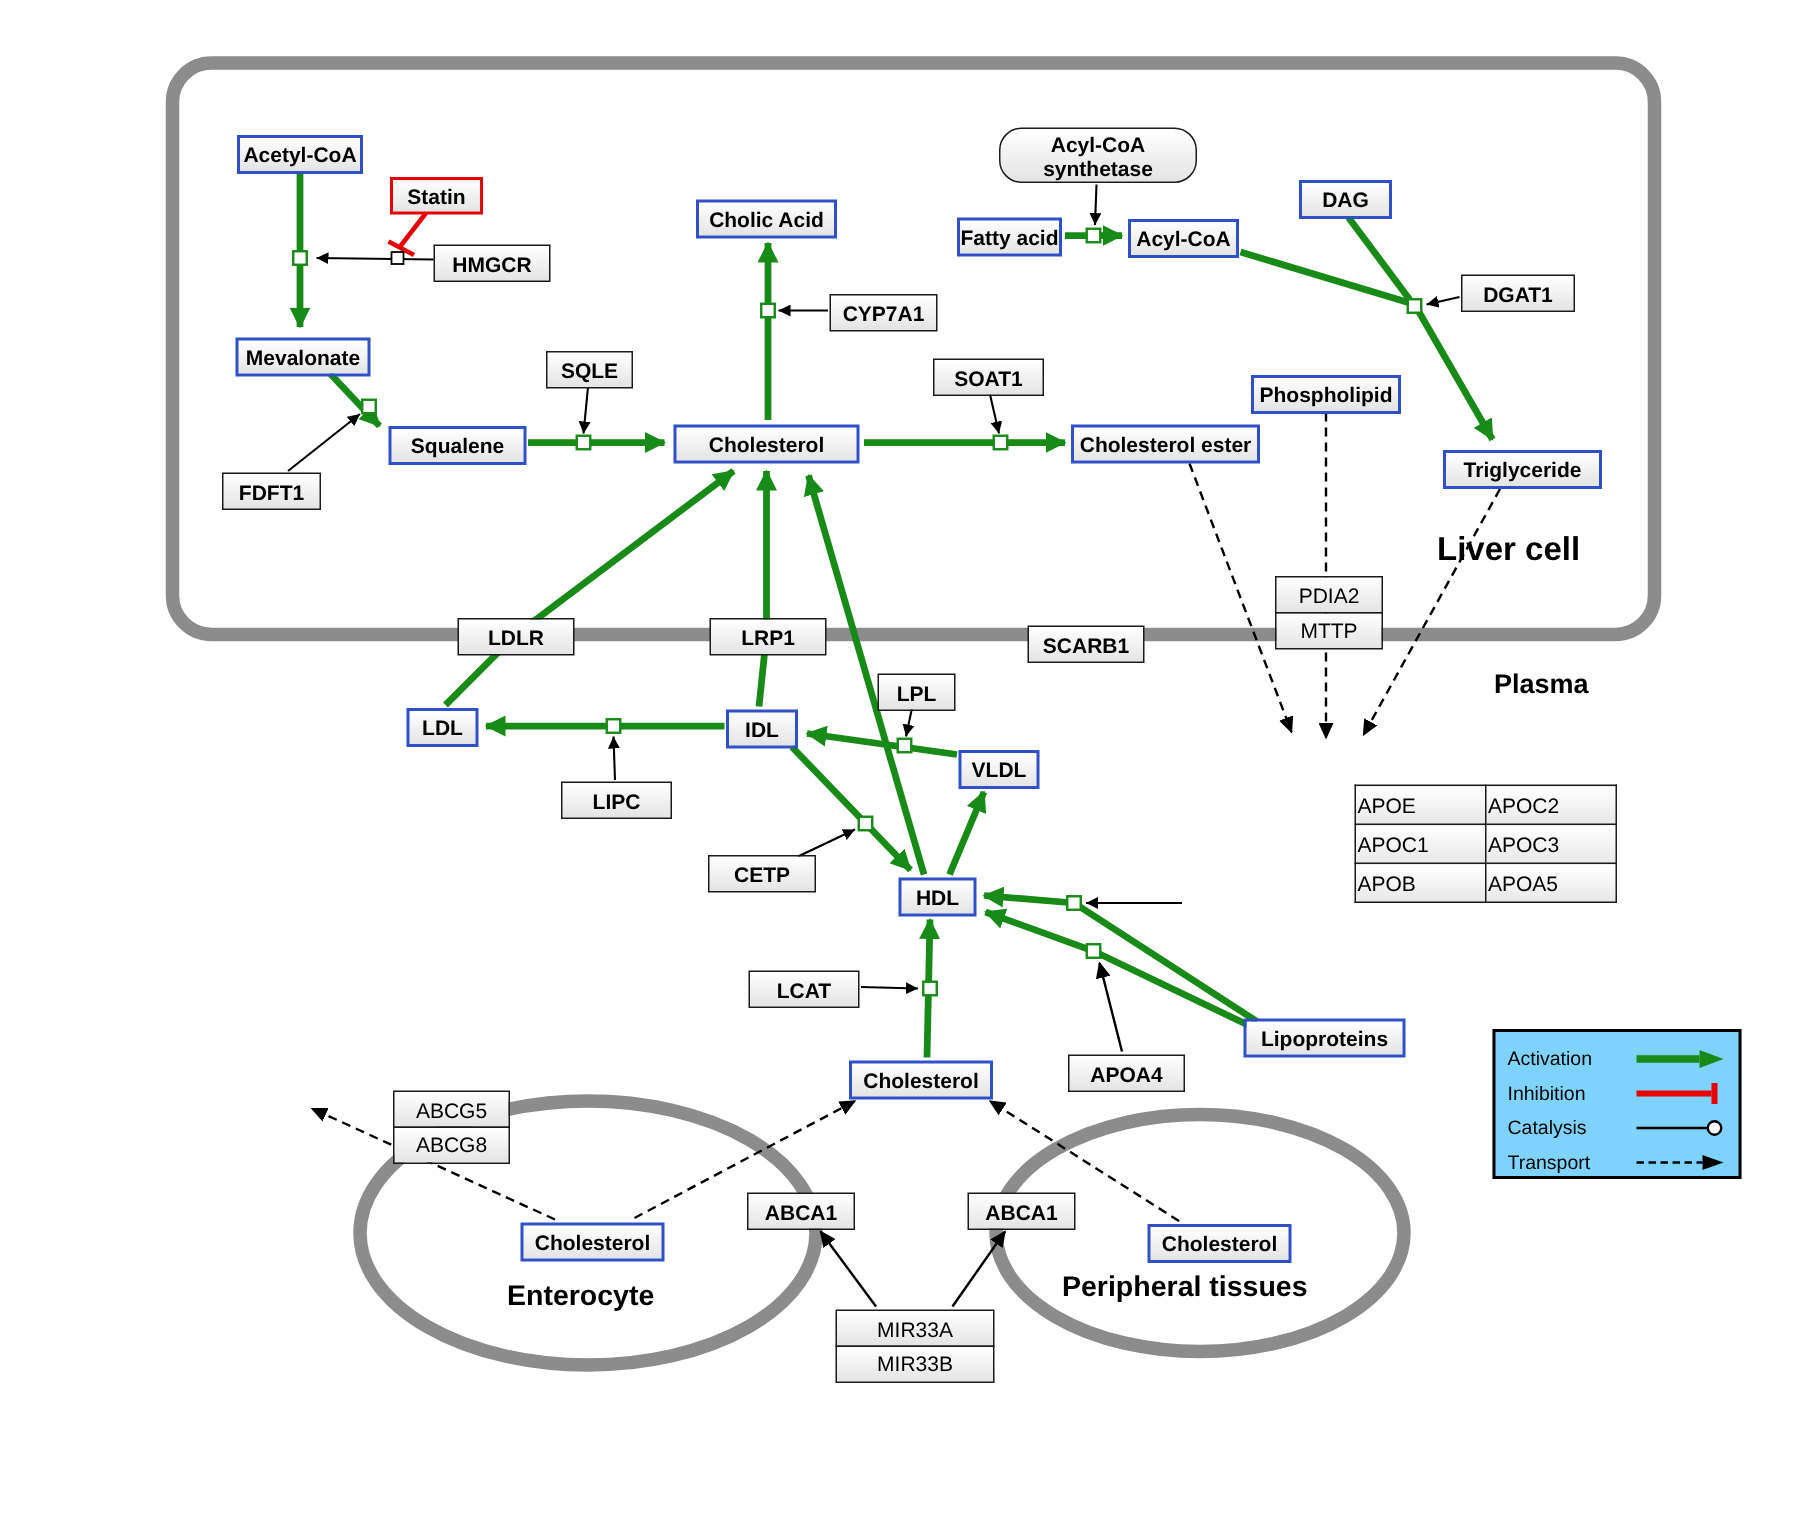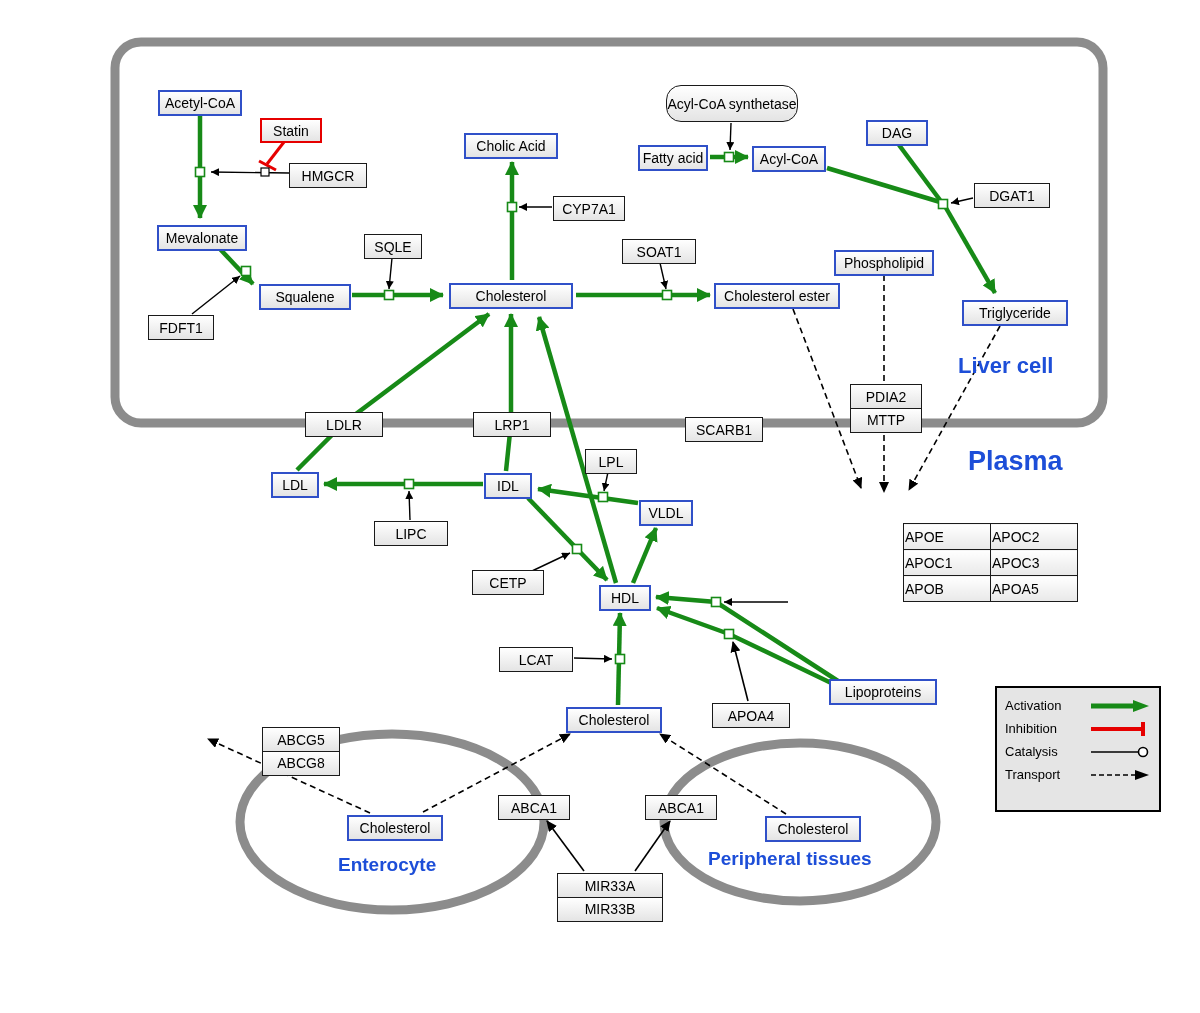--- a/index.html
+++ b/index.html
@@ -2,36 +2,36 @@
 <html><head>
 <meta charset="utf-8">
 <style>
   html,body{margin:0;padding:0;background:#fff;}
   #stage{position:relative;width:1200px;height:1013px;background:#fff;overflow:hidden;
          font-family:"Liberation Sans",sans-serif;}
   #net{position:absolute;left:0;top:0;z-index:1;}
   .box{position:absolute;box-sizing:border-box;z-index:3;height:25px;
        display:flex;align-items:center;justify-content:center;text-align:center;
        font-size:14px;color:#000;background:linear-gradient(180deg,#ffffff 0%,#e4e4e4 100%);
-       white-space:nowrap;}
+       white-space:nowrap;font-weight:bold;}
   .metab{border:2.5px solid #3050c8;height:26px;}
   .enzyme{border:1.5px solid #1a1a1a;}
   .statin{border:2.5px solid #e60000;}
   .twoline{height:37px;white-space:normal;line-height:16px;font-size:14px;border-radius:15px;}
   .stack{position:absolute;z-index:3;}
   .stack .cell{position:relative;box-sizing:border-box;margin-top:-1.5px;height:25px;
        border:1.5px solid #1a1a1a;display:flex;align-items:center;justify-content:center;
        font-size:14px;background:linear-gradient(180deg,#ffffff 0%,#e4e4e4 100%);}
   .stack .cell:first-child{margin-top:0;}
-  .clabel{position:absolute;z-index:2;font-weight:bold;color:#1d4ed8;}
+  .clabel{position:absolute;z-index:2;font-weight:bold;color:#000000;}
   table.apo{position:absolute;left:903px;top:523px;z-index:3;border-collapse:collapse;}
   table.apo td{border:1.5px solid #1a1a1a;width:84px;height:23px;text-align:left;
        font-size:14px;background:linear-gradient(180deg,#ffffff 0%,#e8e8e8 100%);}
-  #legend{position:absolute;left:995px;top:686px;width:166px;height:126px;z-index:4;
-       border:2px solid #000;background:#e5e5e5;box-sizing:border-box;padding:6px 8px;}
+  #legend{position:absolute;left:995px;top:686px;width:166px;height:100px;z-index:4;
+       border:2px solid #000;background:#7dd3fc;box-sizing:border-box;padding:6px 8px;}
   .lrow{display:flex;align-items:center;justify-content:space-between;height:23px;}
   .lrow .ltext{font-size:13px;color:#000;}
 </style>
 </head>
 <body>
 
 <div id="stage">
 
 <svg id="net" width="1200" height="1013">
   <defs>
@@ -179,21 +179,21 @@
 <div class="box metab" style="left:347px;top:815px;width:96px">Cholesterol</div>
 <div class="box enzyme" style="left:498px;top:795px;width:72px">ABCA1</div>
 <div class="box enzyme" style="left:645px;top:795px;width:72px">ABCA1</div>
 <div class="stack" style="left:557px;top:873px;width:106px">
   <div class="cell">MIR33A</div>
   <div class="cell">MIR33B</div>
 </div>
 <div class="box metab" style="left:765px;top:816px;width:96px">Cholesterol</div>
 
 <div class="clabel" style="left:958px;top:353px;font-size:22px">Liver cell</div>
-<div class="clabel" style="left:968px;top:446px;font-size:27px">Plasma</div>
+<div class="clabel" style="left:996px;top:446px;font-size:18px">Plasma</div>
 <div class="clabel" style="left:338px;top:854px;font-size:19px">Enterocyte</div>
 <div class="clabel" style="left:708px;top:848px;font-size:19px">Peripheral tissues</div>
 
 <div id="legend">
   <div class="lrow">
     <span class="ltext">Activation</span>
     <svg width="62" height="16">
       <line x1="2" y1="8" x2="44" y2="8" stroke="#178a17" stroke-width="5"></line>
       <path d="M44,2 L60,8 L44,14 z" fill="#178a17"></path>
     </svg>

